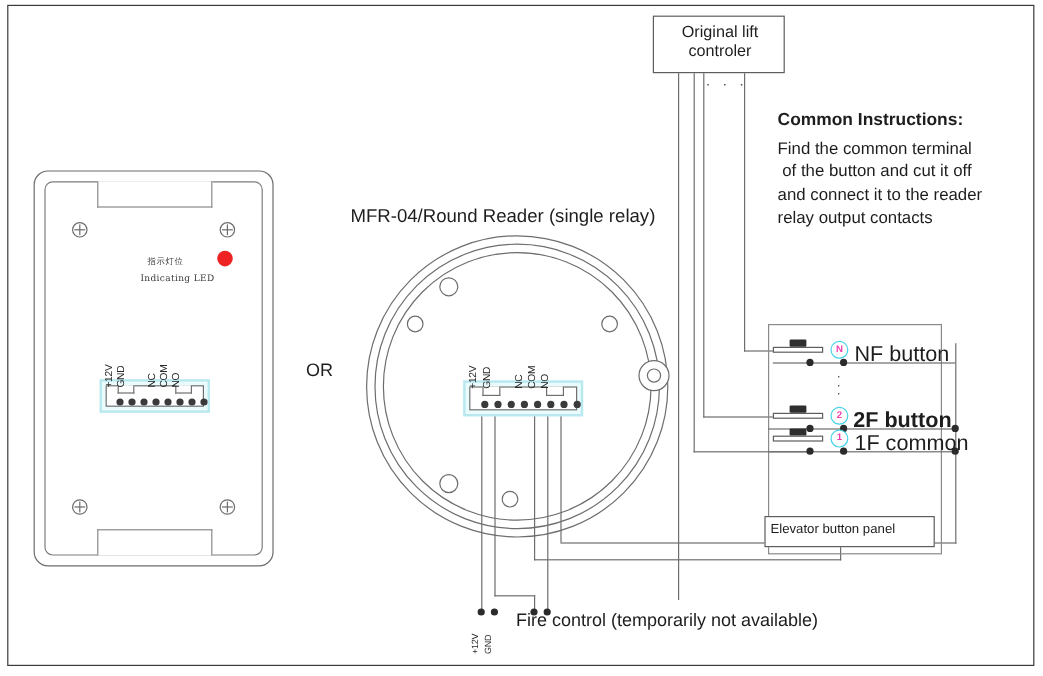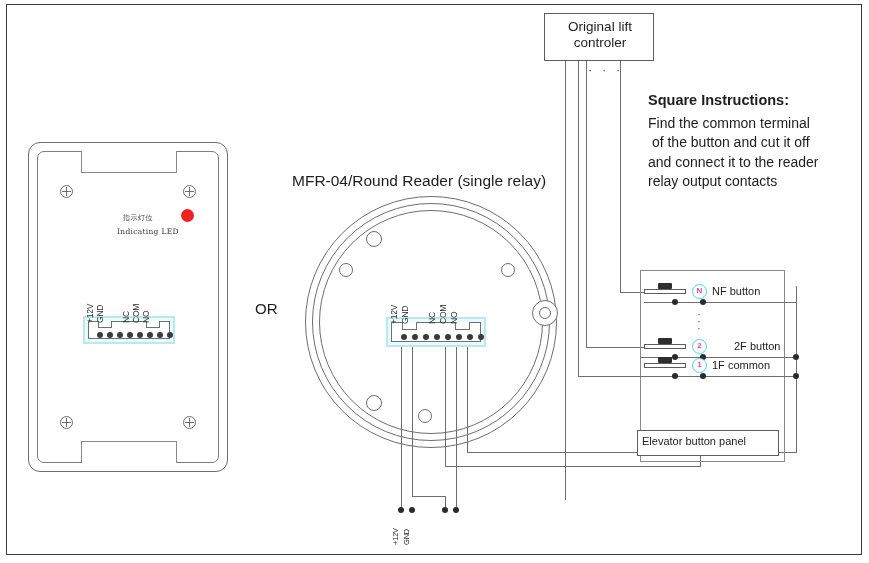--- a/index.html
+++ b/index.html
@@ -42,21 +42,21 @@
   
   .ring{position:absolute;border-radius:50%;border:1.4px solid #6d6d6d;box-sizing:border-box;}
   .hole{position:absolute;border-radius:50%;border:1.3px solid #6d6d6d;box-sizing:border-box;background:#fff;}
 
   
   .btnsym{position:absolute;}
   .btnsym .bar{position:absolute;left:0;top:6px;width:42px;height:5px;border:1.2px solid #5d5d5d;box-sizing:border-box;background:#fff;}
   .btnsym .cap{position:absolute;left:14px;top:0px;width:14px;height:6px;background:#2e2e2e;border-radius:1px;}
   .fcircle{position:absolute;width:15px;height:15px;border-radius:50%;border:1.6px solid #45d2e8;box-sizing:border-box;background:#fff;
            color:#ef3fae;font-size:8px;font-weight:bold;text-align:center;line-height:12px;font-family:"Liberation Sans",sans-serif;}
-  .btntxt{position:absolute;font-size:11px;color:#1d1d1d;}
+  .btntxt{position:absolute;font-size:18px;color:#1d1d1d;}
   .vdots{position:absolute;color:#444;font-size:10px;line-height:7px;letter-spacing:0;text-align:center;}
   .ellip{position:absolute;color:#555;font-size:13px;letter-spacing:3px;}
 </style>
 </head>
 <body>
 
 <div id="stage">
 
   <div class="frame"></div>
 
@@ -150,21 +150,21 @@
 
   <div class="wire wv" style="left:565px;top:61px;height:439px;"></div>
   <div class="wire wv" style="left:578px;top:61px;height:316px;"></div>
   <div class="wire wv" style="left:586px;top:61px;height:287px;"></div>
   <div class="wire wv" style="left:620px;top:61px;height:232px;"></div>
 
   <div class="wire wh" style="left:620px;top:292px;width:55px;"></div>
   <div class="wire wh" style="left:586px;top:347px;width:89px;"></div>
   <div class="wire wh" style="left:578px;top:376px;width:97px;"></div>
 
-  <div class="lbl title bold" style="left:648px;top:92px;font-size:14.5px;">Square Instructions:</div>
+  <div class="lbl title bold" style="left:648px;top:92px;font-size:14.5px;">Common Instructions:</div>
   <div class="lbl" style="left:648px;top:114px;font-size:14px;line-height:1.38;">Find the common terminal
  of the button and cut it off
 and connect it to the reader
 relay output contacts</div>
 
   <div class="box" style="left:640px;top:270px;width:145px;height:192px;"></div>
 
   <div class="btnsym" style="left:644px;top:283px;">
     <div class="bar"></div>
     <div class="cap"></div>
@@ -181,21 +181,21 @@
 
   <div class="btnsym" style="left:644px;top:338px;">
     <div class="bar"></div>
     <div class="cap"></div>
   </div>
   <div class="wire wh" style="left:640px;top:357px;width:156px;"></div>
   <div class="dot" style="left:672px;top:354px;"></div>
   <div class="dot" style="left:700px;top:354px;"></div>
   <div class="dot" style="left:793px;top:354px;"></div>
   <div class="fcircle" style="left:692px;top:339px;">2</div>
-  <div class="btntxt" style="left:734px;top:340px;">2F button</div>
+  <div class="btntxt" style="left:711px;top:340px;font-weight:bold;">2F button</div>
 
   <div class="btnsym" style="left:644px;top:357px;">
     <div class="bar"></div>
     <div class="cap"></div>
   </div>
   <div class="wire wh" style="left:640px;top:376px;width:156px;"></div>
   <div class="dot" style="left:672px;top:373px;"></div>
   <div class="dot" style="left:700px;top:373px;"></div>
   <div class="dot" style="left:793px;top:373px;"></div>
   <div class="fcircle" style="left:692px;top:358px;">1</div>
@@ -207,14 +207,15 @@
   <div class="lbl" style="left:642px;top:435px;font-size:11px;">Elevator button panel</div>
 
   <div class="dot" style="left:398px;top:507px;"></div>
   <div class="dot" style="left:409px;top:507px;"></div>
   <div class="dot" style="left:442px;top:507px;"></div>
   <div class="dot" style="left:453px;top:507px;"></div>
 
   <div class="vlabel" style="left:400px;top:536px;font-size:7.5px;">+12V</div>
   <div class="vlabel" style="left:411px;top:536px;font-size:7.5px;">GND</div>
 
+  <div class="lbl" style="left:430px;top:509px;font-size:15px;">Fire control (temporarily not available)</div>
 
 </div>
 
 </body></html>

